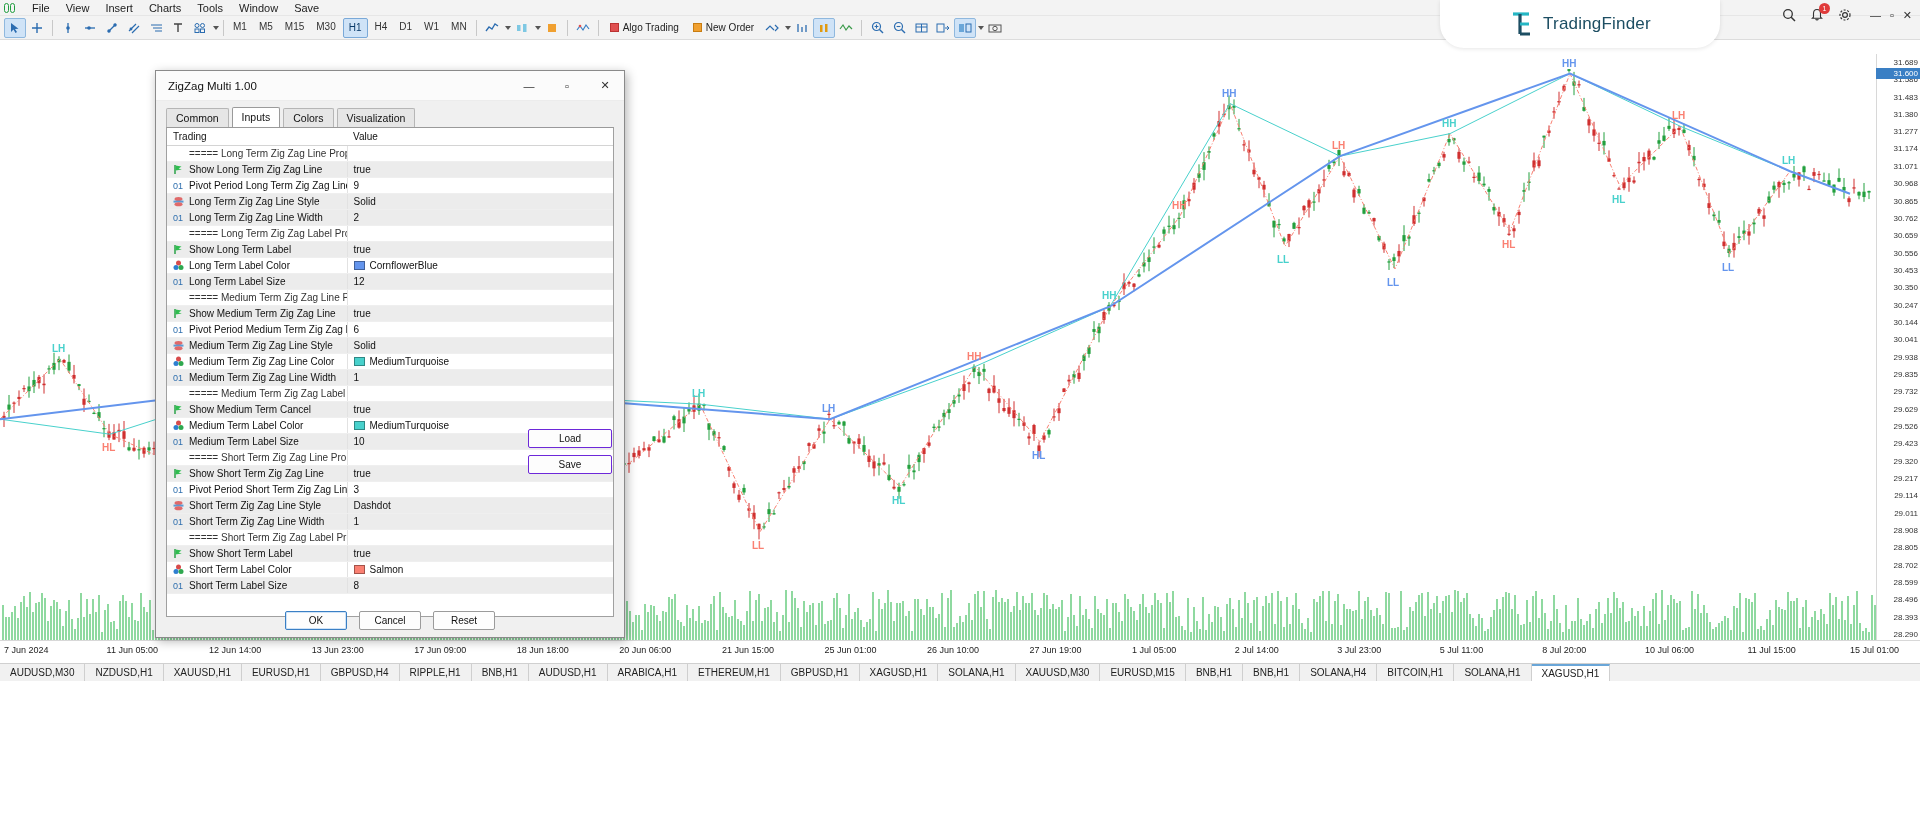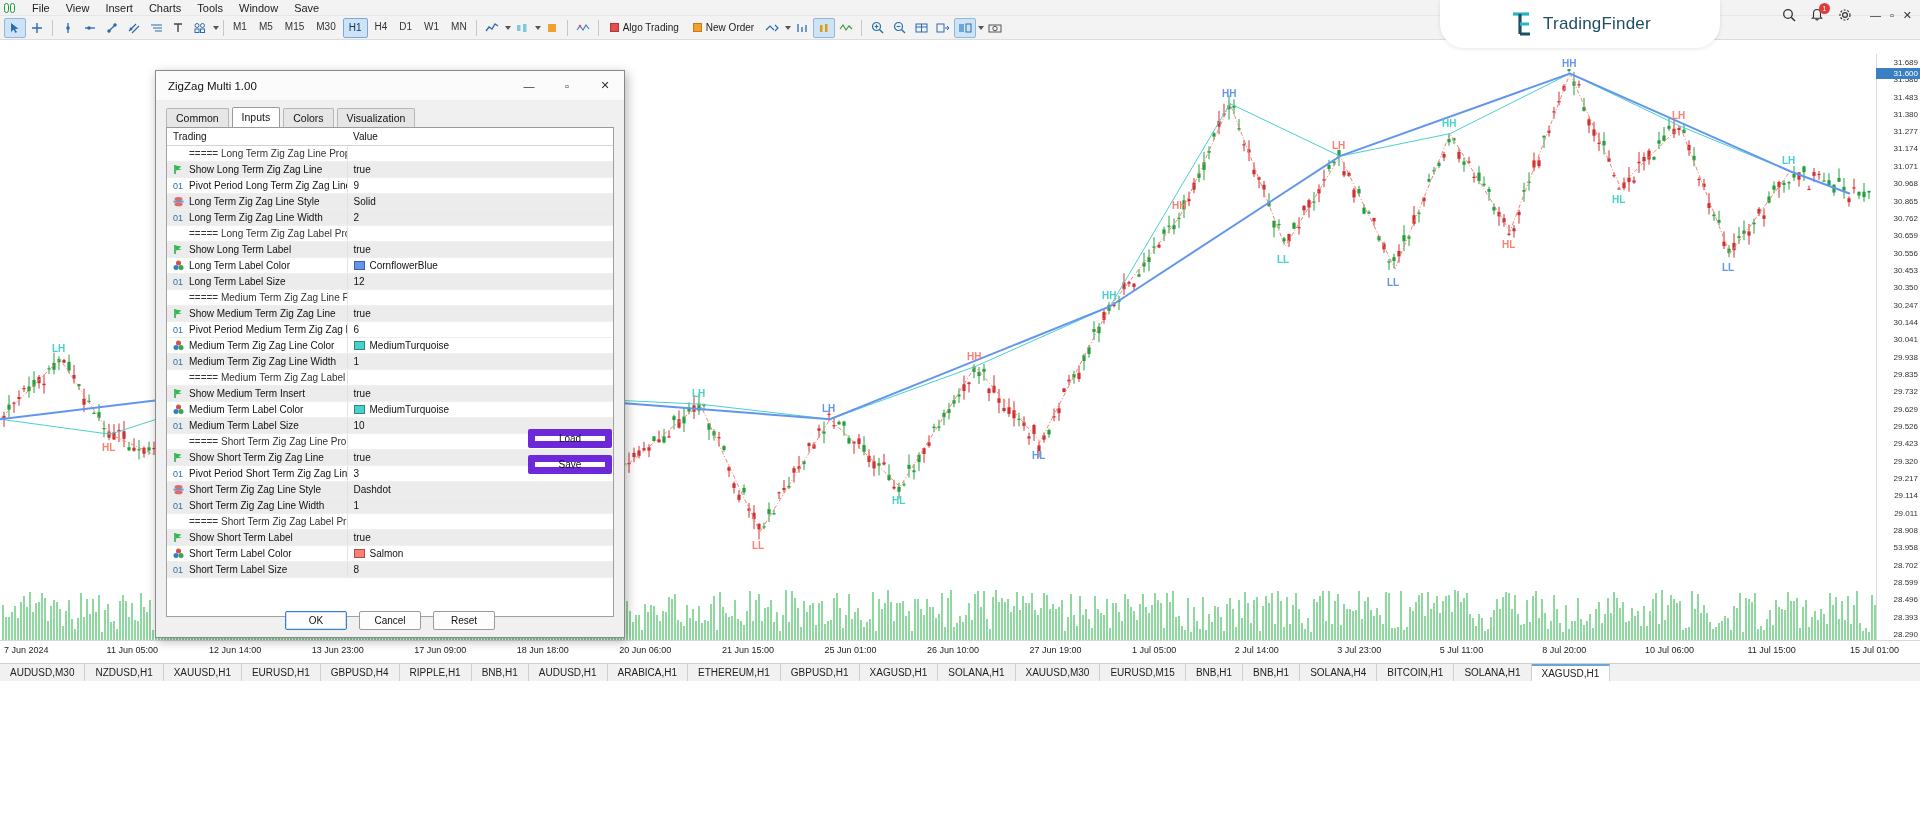--- a/index.html
+++ b/index.html
@@ -106,21 +106,21 @@
     text-overflow:ellipsis; }
   table.grid tr.alt td { background:#ececec; }
   table.grid tr.sect td { color:#333; }
   td.var { border-right:1px solid #e2e2e2; }
   .vcell { display:flex; align-items:center; gap:5px; }
   .ico { width:11px; height:11px; flex:none; position:relative; }
   .sw { width:11px; height:9px; flex:none; border:1px solid rgba(0,0,0,.35); }
 
   .btnrow { position:absolute; right:12px; top:358px; width:84px; }
   .sbtn { width:84px; height:19px; font-size:10px; color:#111; background:#fdfdfd;
-    border:7px solid #6d28d9; border-radius:2px; display:flex; align-items:center;
+    border:1px solid #6d28d9; border-radius:2px; display:flex; align-items:center;
     justify-content:center; margin-bottom:7px; }
 
   .footer { position:absolute; left:0; bottom:0; width:100%; height:34px;
     display:flex; align-items:center; justify-content:center; gap:12px; }
   .fbtn { width:62px; height:19px; font-size:10px; color:#111; background:#fdfdfd;
     border:1px solid #9b9b9b; border-radius:2px; display:flex; align-items:center;
     justify-content:center; }
   .fbtn.def { border-color:#3a7fc4; box-shadow:0 0 0 1px #cfe3f7 inset; }
 
   .lbl { position:absolute; font-weight:bold; white-space:nowrap; pointer-events:none; }
@@ -1791,21 +1791,21 @@
         <div class="ptick" style="top: 317px;">29.835</div>
         <div class="ptick" style="top: 334.333px;">29.732</div>
         <div class="ptick" style="top: 351.667px;">29.629</div>
         <div class="ptick" style="top: 369px;">29.526</div>
         <div class="ptick" style="top: 386.333px;">29.423</div>
         <div class="ptick" style="top: 403.667px;">29.320</div>
         <div class="ptick" style="top: 421px;">29.217</div>
         <div class="ptick" style="top: 438.333px;">29.114</div>
         <div class="ptick" style="top: 455.667px;">29.011</div>
         <div class="ptick" style="top: 473px;">28.908</div>
-        <div class="ptick" style="top: 490.333px;">53.958</div>
+        <div class="ptick" style="top: 490.333px;">28.805</div>
         <div class="ptick" style="top: 507.667px;">28.702</div>
         <div class="ptick" style="top: 525px;">28.599</div>
         <div class="ptick" style="top: 542.333px;">28.496</div>
         <div class="ptick" style="top: 559.667px;">28.393</div>
         <div class="ptick" style="top: 577px;">28.290</div>
       </div>
     <div class="curprice" id="curprice" style="top: 14px;">31.600</div>
   </div>
 
   <div class="timeaxis">
@@ -2055,20 +2055,37 @@
                     </svg></span>
                   <span>Pivot Period Medium Term Zig Zag Line</span>
                 </div>
               </td>
               <td>
                 <div class="vcell">
                   <span>6</span>
                 </div>
               </td>
             </tr>
+            <tr class="alt">
+              <td class="var">
+                <div class="vcell">
+                  <span class="ico"><svg width="11" height="11" viewBox="0 0 11 11">
+                      <ellipse cx="5.5" cy="3" rx="4" ry="2" fill="#e06a6a"></ellipse>
+                      <rect x="0.5" y="4.6" width="10" height="2" fill="#5b9bd5"></rect>
+                      <ellipse cx="5.5" cy="8.2" rx="4" ry="2" fill="#e06a6a"></ellipse>
+                    </svg></span>
+                  <span>Medium Term Zig Zag Line Style</span>
+                </div>
+              </td>
+              <td>
+                <div class="vcell">
+                  <span>Solid</span>
+                </div>
+              </td>
+            </tr>
             <tr class="">
               <td class="var">
                 <div class="vcell">
                   <span class="ico"><svg width="11" height="11" viewBox="0 0 11 11">
                       <circle cx="5.5" cy="3" r="2.5" fill="#d84b4b"></circle>
                       <circle cx="3" cy="7.5" r="2.5" fill="#2f7fd0"></circle>
                       <circle cx="8" cy="7.5" r="2.5" fill="#2fa84f"></circle>
                     </svg></span>
                   <span>Medium Term Zig Zag Line Color</span>
                 </div>
@@ -2108,21 +2125,21 @@
                 </div>
               </td>
             </tr>
             <tr class="alt">
               <td class="var">
                 <div class="vcell">
                   <span class="ico"><svg width="11" height="11" viewBox="0 0 11 11">
                       <path d="M2 1 L2 10" stroke="#1f9d3e" stroke-width="1.4"></path>
                       <path d="M2.6 1.4 L8.5 2.6 L5.6 4.4 L8.8 5.6 L2.6 6.6Z" fill="#2fbd4f"></path>
                     </svg></span>
-                  <span>Show Medium Term Insert</span>
+                  <span>Show Medium Term Cancel</span>
                 </div>
               </td>
               <td>
                 <div class="vcell">
                   <span>true</span>
                 </div>
               </td>
             </tr>
             <tr class="">
               <td class="var">

